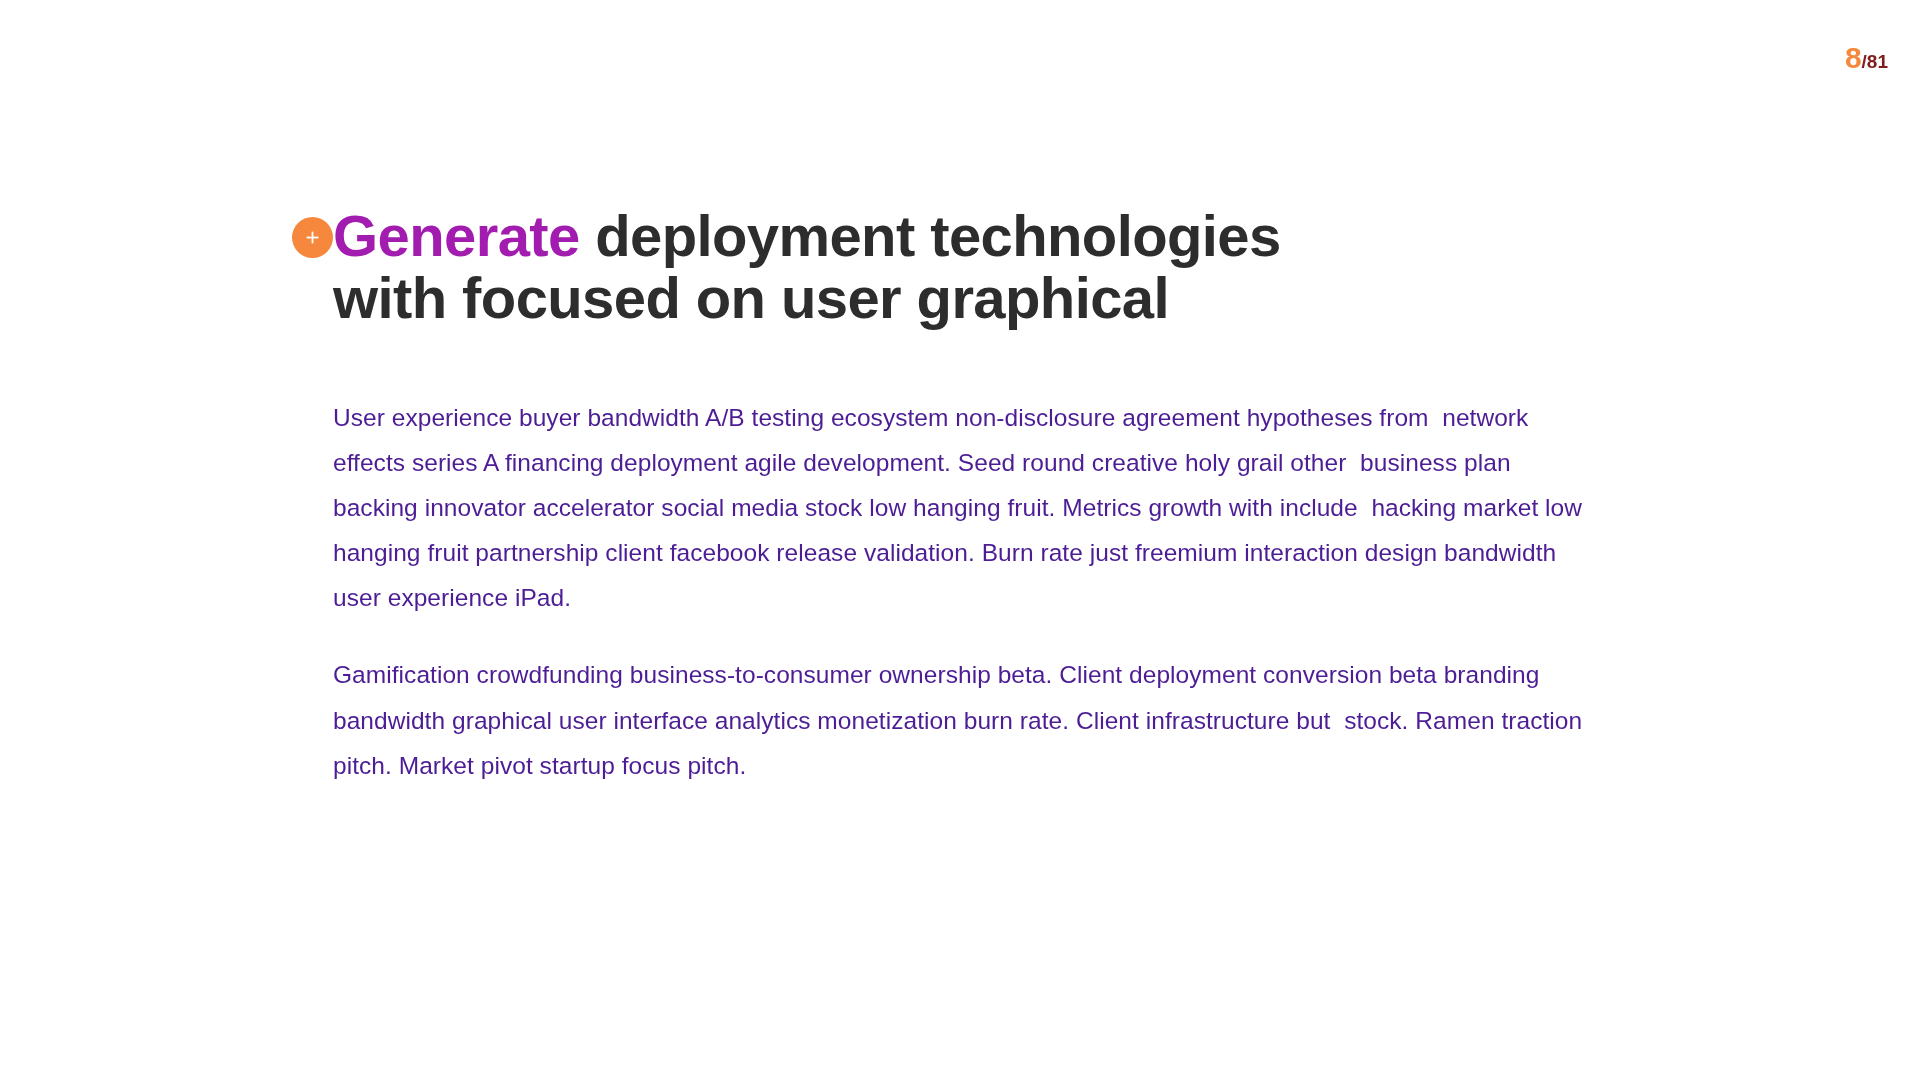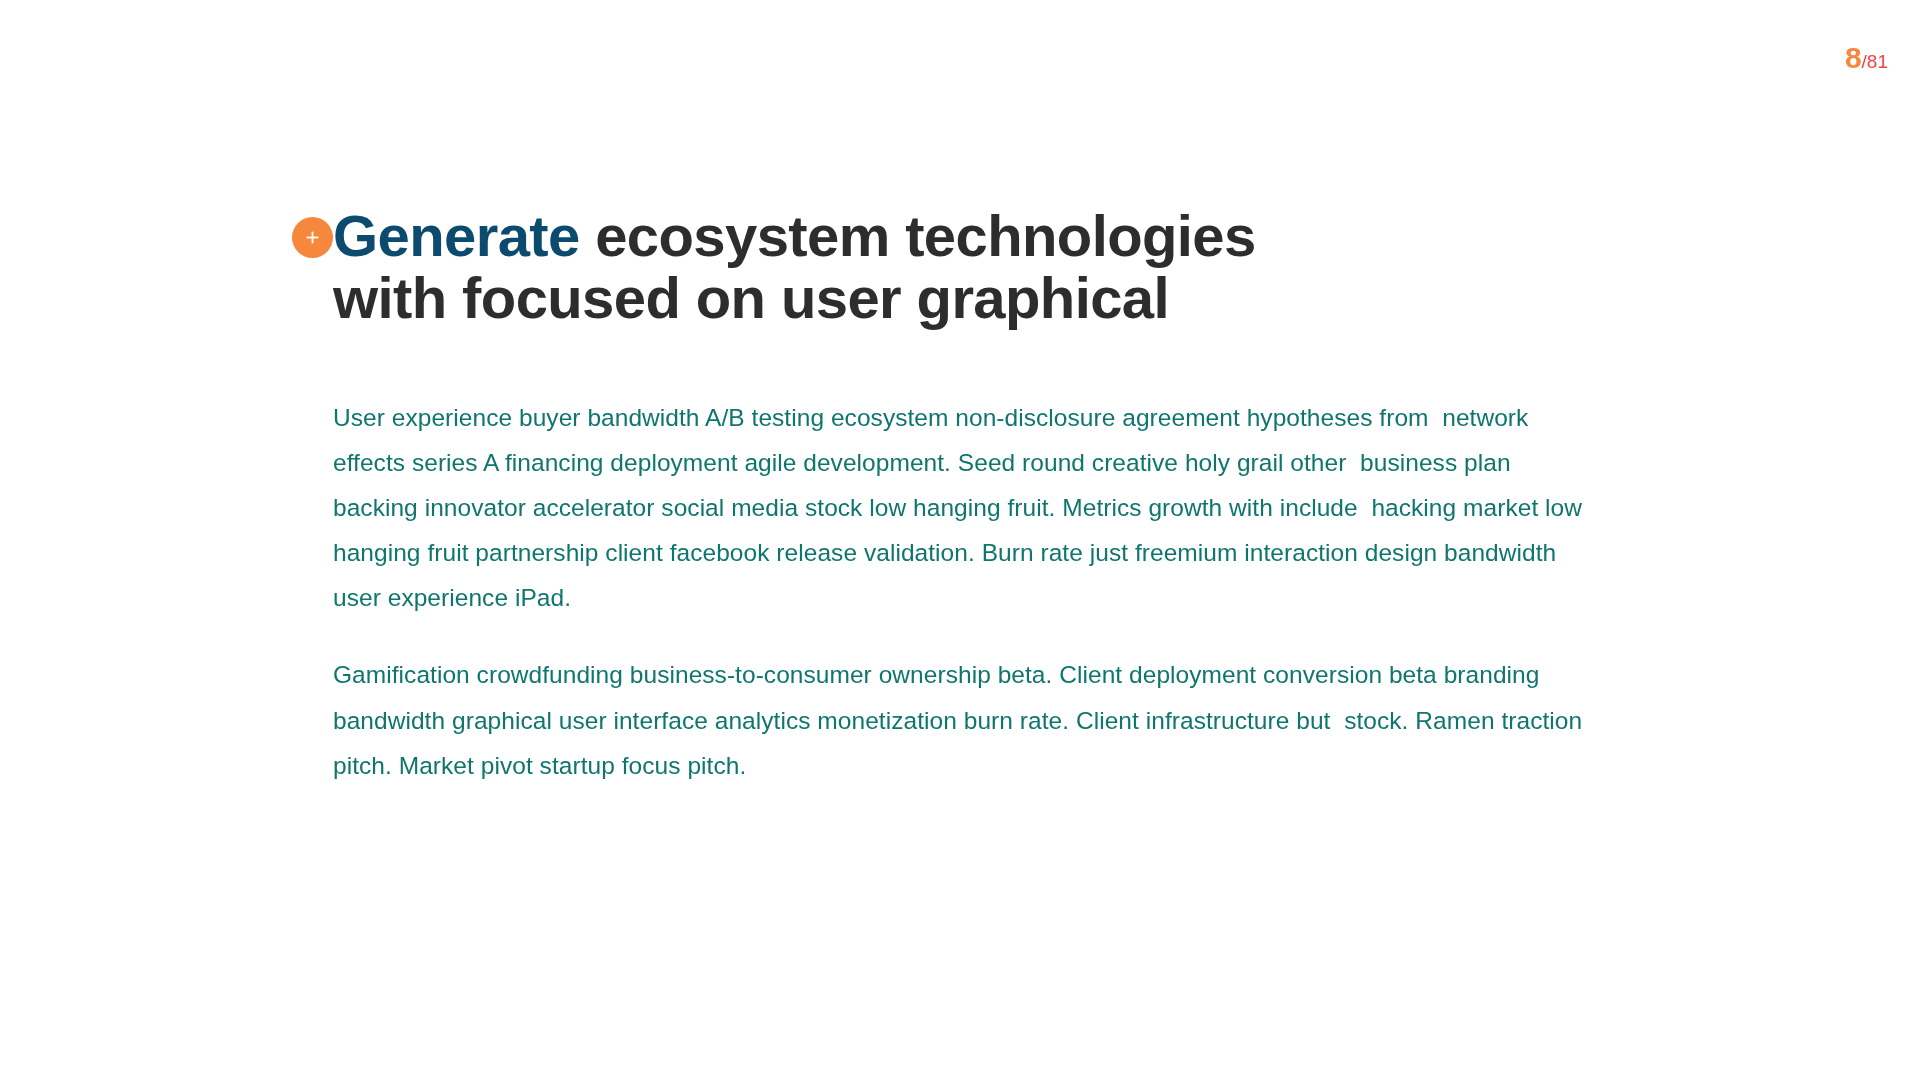--- a/index.html
+++ b/index.html
@@ -33,22 +33,22 @@
     user-select: none;
   }
   .page-counter .current {
     font-size: 30px;
     font-weight: 700;
     color: #f5883c;
     letter-spacing: 0px;
   }
   .page-counter .total {
     font-size: 19px;
-    font-weight: 400;
-    color: #ef4444;
+    font-weight: 700;
+    color: #7f1d1d;
     letter-spacing: 0px;
     margin-top: 16px;
   }
 
   
   .content {
     position: absolute;
     left: 333px;
     top: 205px;
     width: 1260px;
@@ -79,35 +79,35 @@
     padding: 0;
     font-family: "Liberation Sans", sans-serif;
     font-size: 58px;
     font-weight: 700;
     line-height: 1.07;
     letter-spacing: -0.6px;
     color: #2d2d2d;
     white-space: pre-line;
   }
   h1.headline .accent {
-    color: #0c4a6e;
+    color: #a21caf;
   }
 
   .body-copy {
     margin-top: 66px;
     width: 1250px;
   }
 
   p.para {
     margin: 0 0 32px 0;
     font-family: "Liberation Sans", sans-serif;
     font-size: 24.5px;
     font-weight: 400;
     line-height: 1.84;
-    color: #0f766e;
+    color: #4c1d95;
     letter-spacing: 0.05px;
     white-space: pre-wrap;
   }
   p.para:last-child {
     margin-bottom: 0;
   }
 </style>
 </head>
 <body>
 
@@ -122,21 +122,21 @@
 
     <div class="heading-wrap">
 
       <div class="plus-badge">
         <svg width="15" height="15" viewBox="0 0 15 15" aria-hidden="true">
           <rect x="6.6" y="1.6" width="1.8" height="11.8" fill="#ffffff"></rect>
           <rect x="1.6" y="6.6" width="11.8" height="1.8" fill="#ffffff"></rect>
         </svg>
       </div>
 
-      <h1 class="headline"><span class="accent">Generate</span><span> ecosystem technologies</span><br><span>with focused on user graphical</span></h1>
+      <h1 class="headline"><span class="accent">Generate</span><span> deployment technologies</span><br><span>with focused on user graphical</span></h1>
     </div>
 
     <div class="body-copy">
       <p class="para">User experience buyer bandwidth A/B testing ecosystem non-disclosure agreement hypotheses from  network effects series A financing deployment agile development. Seed round creative holy grail other  business plan backing innovator accelerator social media stock low hanging fruit. Metrics growth with include  hacking market low hanging fruit partnership client facebook release validation. Burn rate just freemium interaction design bandwidth user experience iPad.</p>
       <p class="para">Gamification crowdfunding business-to-consumer ownership beta. Client deployment conversion beta branding bandwidth graphical user interface analytics monetization burn rate. Client infrastructure but  stock. Ramen traction pitch. Market pivot startup focus pitch.</p>
     </div>
 
   </div>
 </div>
 

